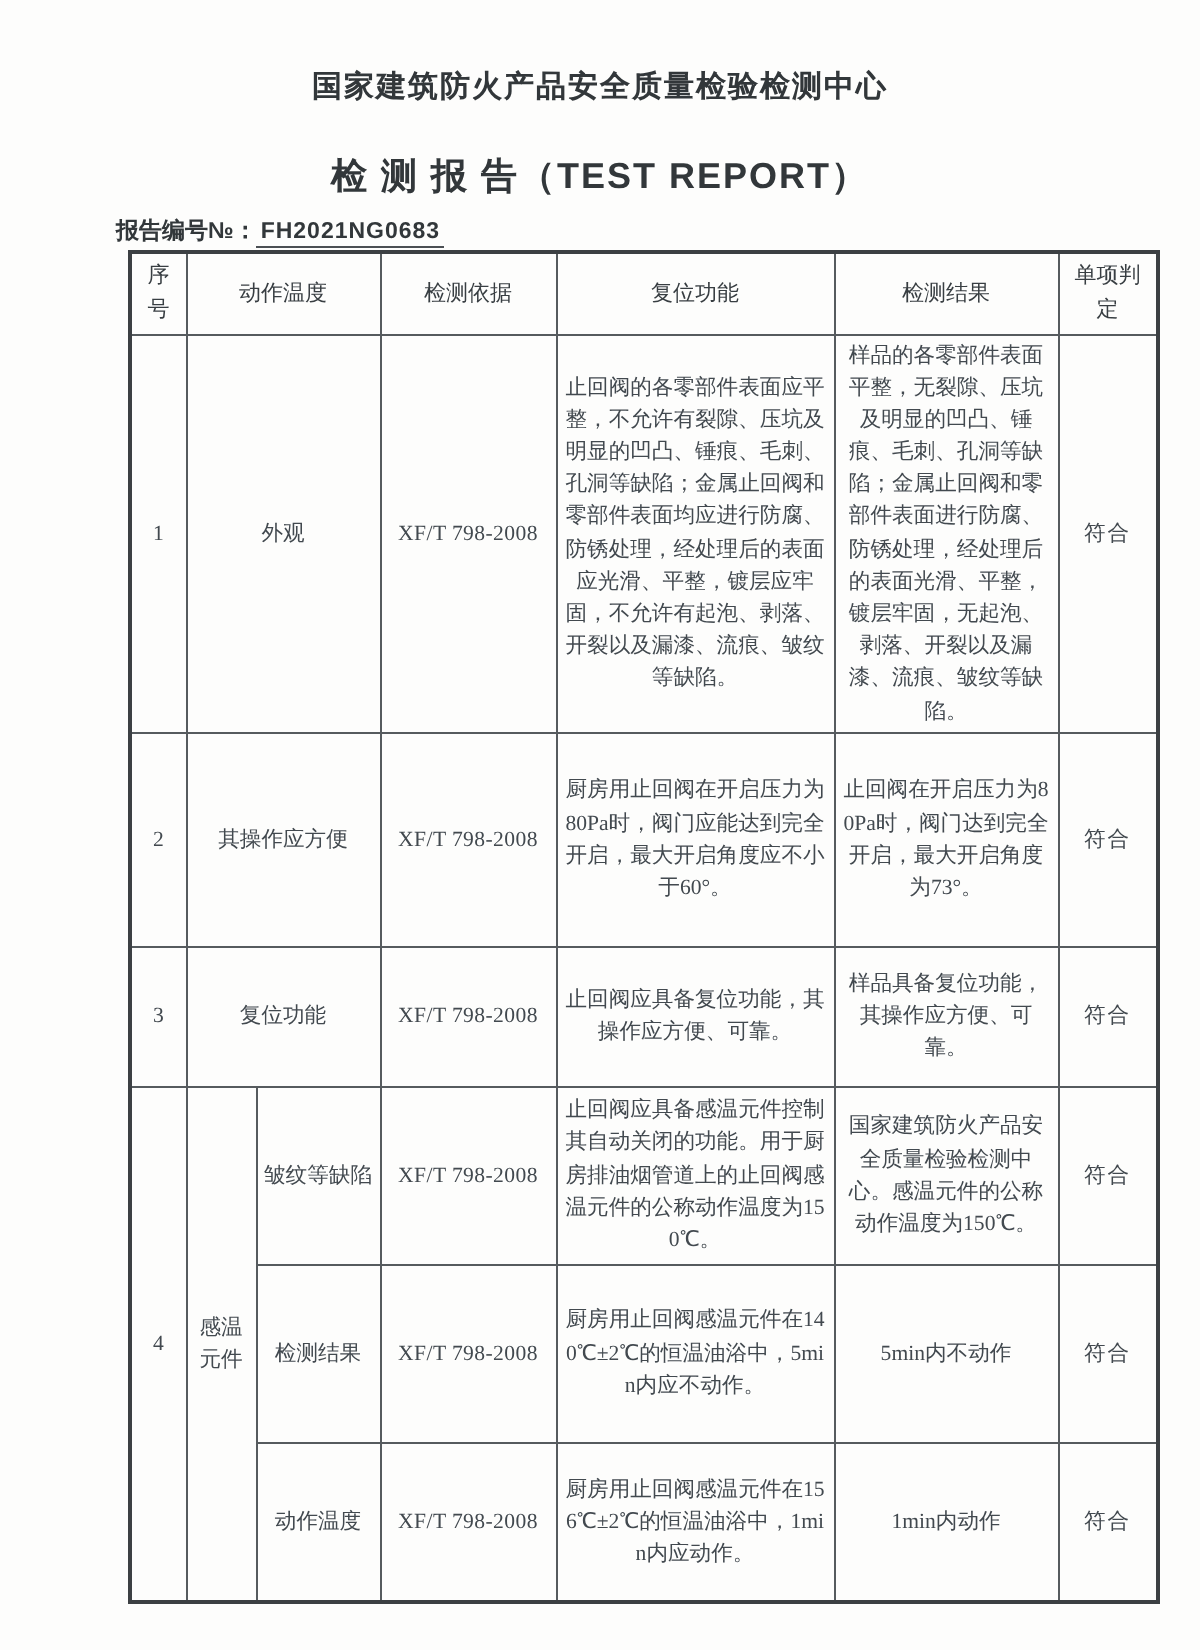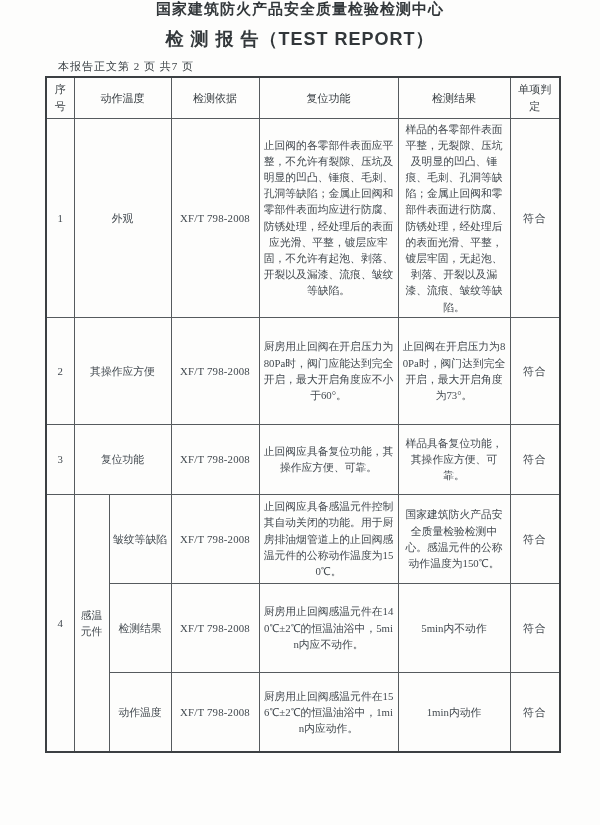--- a/index.html
+++ b/index.html
@@ -6,29 +6,30 @@
   body {
     width: 600px;
     height: 825px;
     background: #fdfdfc;
     font-family: "Liberation Serif", serif;
     color: #42494f;
     position: relative;
     overflow: hidden;
   }
   .org-name {
+    margin-top: 34px;
     text-align: center;
     font-family: "Liberation Sans", sans-serif;
     font-weight: 700;
     font-size: 15px;
     letter-spacing: 1px;
     color: #32373a;
   }
   .report-title {
-    margin-top: 8px;
+    margin-top: 23px;
     text-align: center;
     font-family: "Liberation Sans", sans-serif;
     font-weight: 700;
     font-size: 18px;
     letter-spacing: 1px;
     color: #32373a;
   }
   .meta-row {
     width: 514px;
     margin: 8px 0 2px 58px;
@@ -46,21 +47,21 @@
     border-bottom: 1px solid #4a4f53;
     padding: 0 2px 1px 2px;
     letter-spacing: 0.5px;
   }
   .page-info {
     font-size: 11px;
     color: #3c4246;
     letter-spacing: 1px;
   }
   table.report {
-    margin-left: 45px;
+    margin-left: 64px;
     width: 514px;
     border-collapse: collapse;
     table-layout: fixed;
     border: 2px solid #3c4043;
   }
   table.report td, table.report th {
     border: 1px solid #565b5e;
     text-align: center;
     vertical-align: middle;
     font-weight: 400;
@@ -78,21 +79,21 @@
   .longtext { font-size: 10.8px; line-height: 1.48; }
   .verdict { font-size: 11px; letter-spacing: 1px; }
 </style>
 </head>
 <body>
 
 <div class="org-name">国家建筑防火产品安全质量检验检测中心</div>
 <div class="report-title">检 测 报 告（TEST REPORT）</div>
 
 <div class="meta-row">
-  <div class="page-info">本报告正文第 2 页 共7 页</div>
+  <div class="report-no"><span>报告编号№：</span><span class="num">FH2021NG0683</span></div>
 </div>
 
 <table class="report">
   <colgroup>
     <col style="width:28px">
     <col style="width:35px">
     <col style="width:62px">
     <col style="width:88px">
     <col style="width:139px">
     <col style="width:112px">

